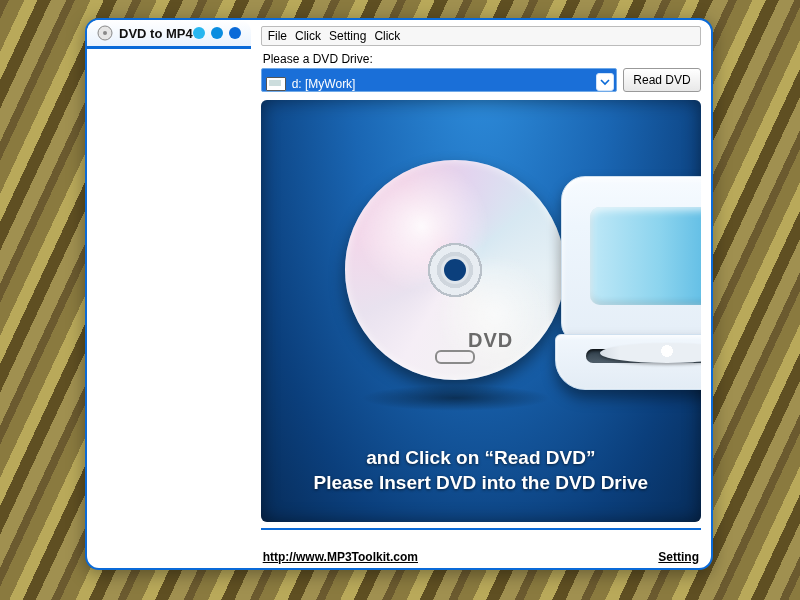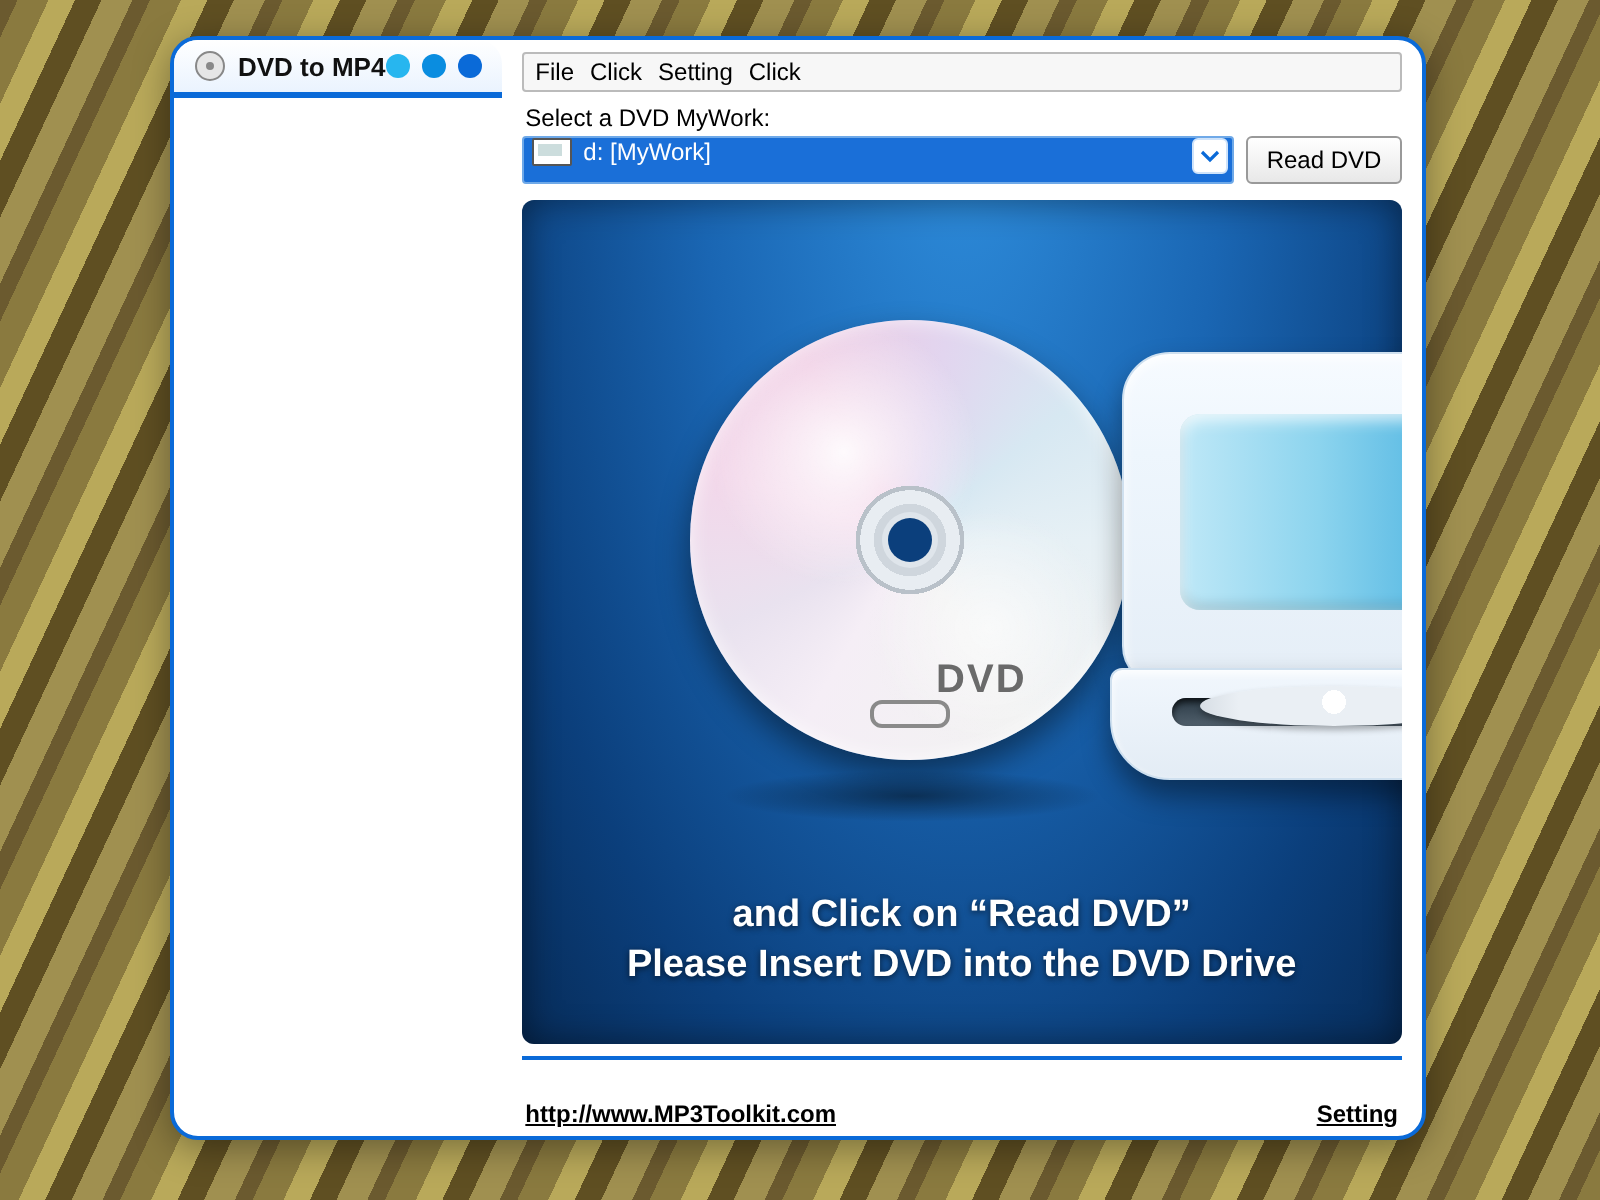--- a/index.html
+++ b/index.html
@@ -29,21 +29,21 @@
   .dot-close{background:#0a6ad8;}
   .inner{padding:6px 10px 4px 10px;display:flex;flex-direction:column;flex:1;}
   .menubar{
     border:1px solid #bbb;border-radius:2px;background:#f7f7f7;
     padding:2px 6px;display:flex;gap:8px;
   }
   .menubar span{color:#000;cursor:default;}
   .drive-label{margin:6px 2px 2px 2px;color:#000;}
   .drive-row{display:flex;gap:6px;align-items:stretch;}
   .drive-select{
-    flex:1;height:22px;display:flex;align-items:flex-start;
+    flex:1;height:22px;display:flex;align-items:flex-end;
     background:#1a6fd8;color:#fff;border:1px solid #6fa9e8;border-radius:2px;
     padding:0 2px;gap:6px;
   }
   .drive-select .hdd-icon{width:18px;height:12px;background:#fff;border:1px solid #555;border-radius:1px;position:relative;margin-left:2px;}
   .drive-select .hdd-icon::after{content:"";position:absolute;left:2px;top:2px;width:12px;height:6px;background:#cdd;}
   .drive-select .caret{
     margin-left:auto;width:16px;height:16px;border:1px solid #cfe3fa;background:#fff;border-radius:3px;
     display:flex;align-items:center;justify-content:center;
   }
   .drive-select .caret svg{width:10px;height:10px;}
@@ -162,21 +162,21 @@
 
     <div class="inner">
 
       <div class="menubar">
         <span>File</span>
         <span>Click</span>
         <span>Setting</span>
         <span>Click</span>
       </div>
 
-      <div class="drive-label">Select a DVD MyWork:</div>
+      <div class="drive-label">Please a DVD Drive:</div>
 
       <div class="drive-row">
         <div class="drive-select">
           <span class="hdd-icon"></span>
           <span>d: [MyWork]</span>
           <span class="caret">
             <svg viewBox="0 0 10 10">
                 <path d="M1 3 L5 7 L9 3" fill="none" stroke="#0a6ad8" stroke-width="1.6"></path>
               </svg>
           </span>

